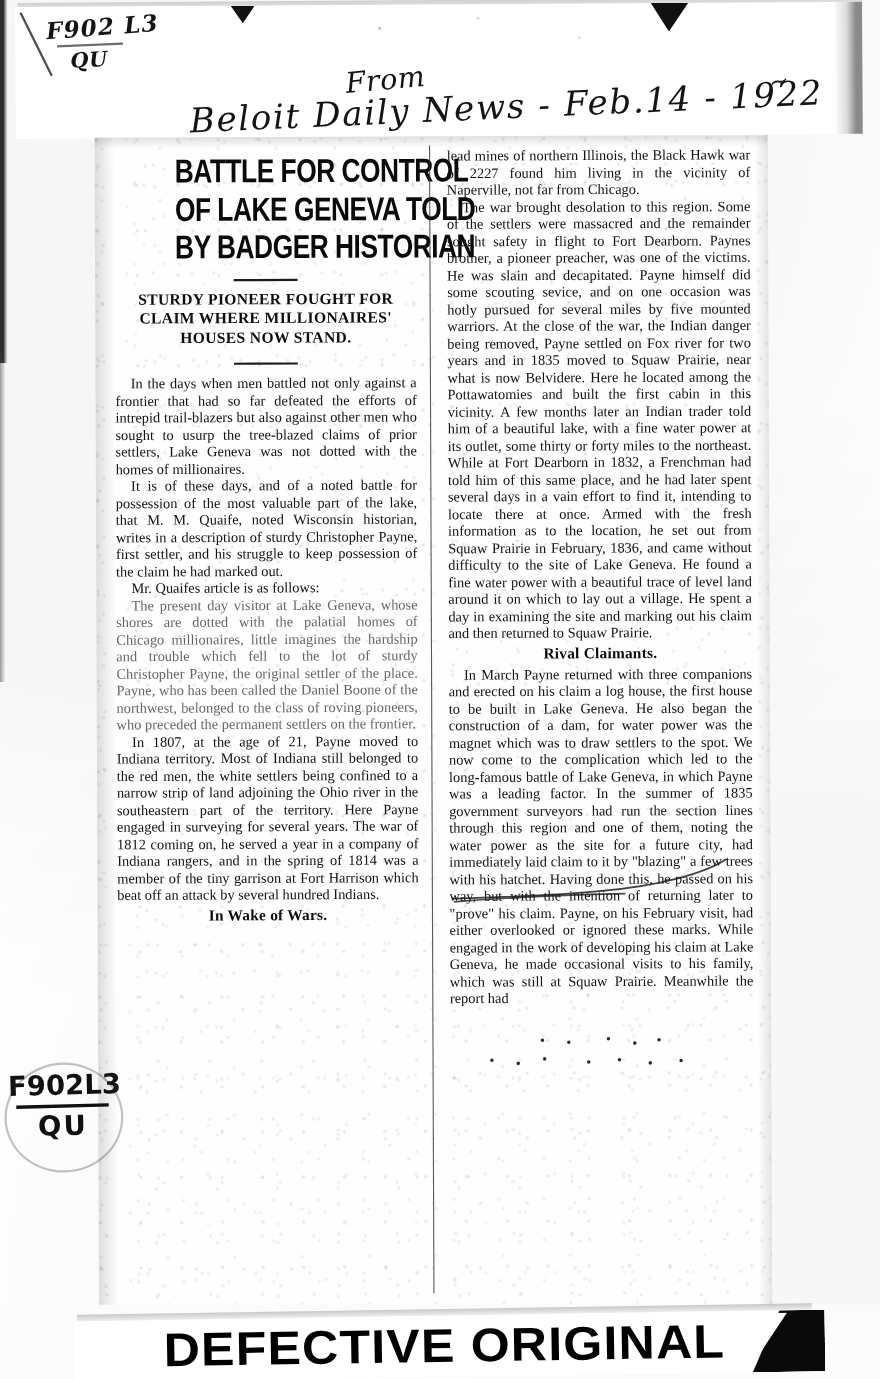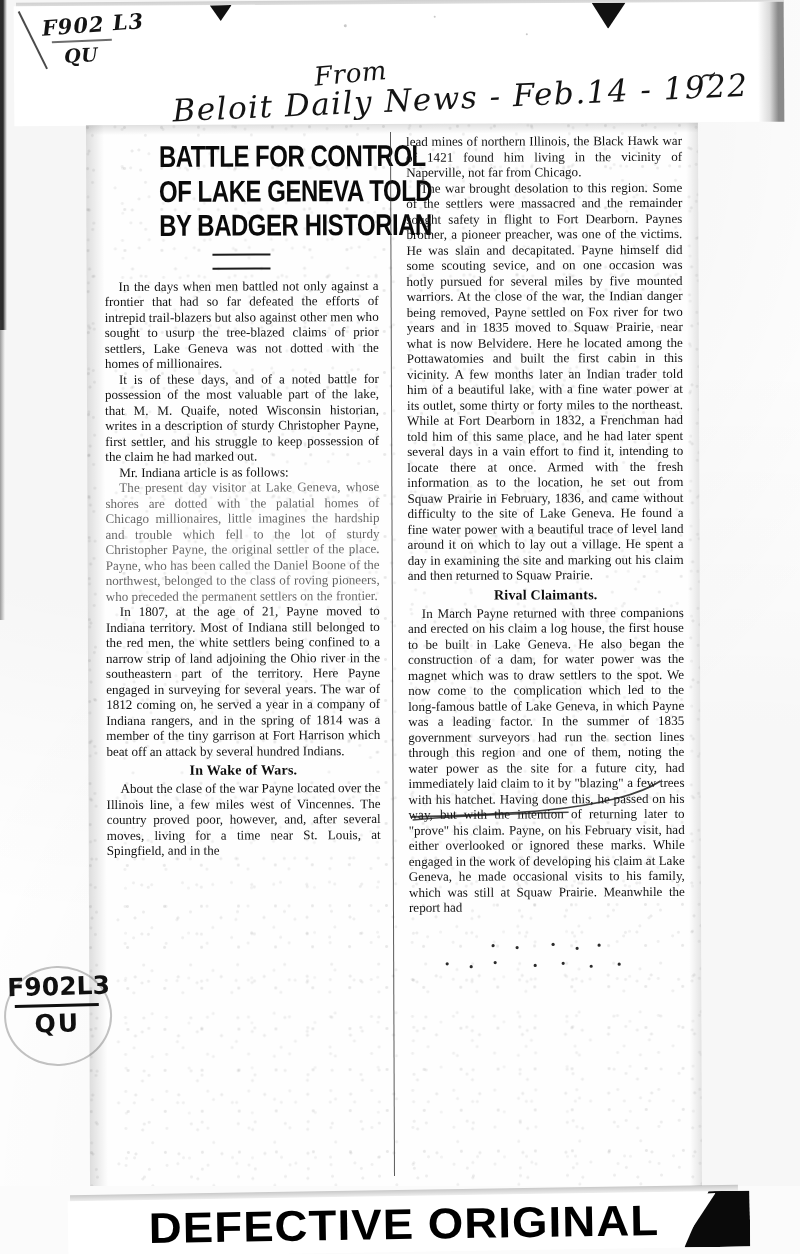--- a/index.html
+++ b/index.html
@@ -387,43 +387,45 @@
       <div class="col col-left">
 
         <div class="headline">
           <div>BATTLE FOR CONTROL</div>
           <div>OF LAKE GENEVA TOLD</div>
           <div>BY BADGER HISTORIAN</div>
         </div>
 
         <div class="rule-short"></div>
 
+        <div class="subhead">
+          <div>STURDY PIONEER FOUGHT FOR</div>
+          <div>CLAIM WHERE MILLIONAIRES'</div>
+          <div>HOUSES NOW STAND.</div>
+        </div>
 
         <div class="rule-short"></div>
 
         <div class="body-text">
           <p>In the days when men battled not only against a frontier that had so far defeated the efforts of intrepid trail-blazers but also against other men who sought to usurp the tree-blazed claims of prior settlers, Lake Geneva was not dotted with the homes of millionaires.</p>
           <p>It is of these days, and of a noted battle for possession of the most valuable part of the lake, that M. M. Quaife, noted Wisconsin historian, writes in a description of sturdy Christopher Payne, first settler, and his struggle to keep possession of the claim he had marked out.</p>
-          <p>Mr. Indiana article is as follows:</p>
+          <p>Mr. Quaifes article is as follows:</p>
           <p class="faded2">The present day visitor at Lake Geneva, whose shores are dotted with the palatial homes of Chicago millionaires, little imagines the hardship and trouble which fell to the lot of sturdy Christopher Payne, the original settler of the place. Payne, who has been called the Daniel Boone of the northwest, belonged to the class of roving pioneers, who preceded the permanent settlers on the frontier.</p>
           <p>In 1807, at the age of 21, Payne moved to Indiana territory. Most of Indiana still belonged to the red men, the white settlers being confined to a narrow strip of land adjoining the Ohio river in the southeastern part of the territory. Here Payne engaged in surveying for several years. The war of 1812 coming on, he served a year in a company of Indiana rangers, and in the spring of 1814 was a member of the tiny garrison at Fort Harrison which beat off an attack by several hundred Indians.</p>
         </div>
 
         <div class="sec-head">In Wake of Wars.</div>
 
-        <div class="body-text">
-          <p>About the clase of the war Payne located over the Illinois line, a few miles west of Vincennes. The country proved poor, however, and, after several moves, living for a time near St. Louis, at Spingfield, and in the</p>
-        </div>
       </div>
 
       <div class="col col-rule"></div>
 
       <div class="col col-right">
         <div class="body-text">
-          <p class="noindent">lead mines of northern Illinois, the Black Hawk war of 1421 found him living in the vicinity of Naperville, not far from Chicago.</p>
+          <p class="noindent">lead mines of northern Illinois, the Black Hawk war of 2227 found him living in the vicinity of Naperville, not far from Chicago.</p>
           <p>The war brought desolation to this region. Some of the settlers were massacred and the remainder sought safety in flight to Fort Dearborn. Paynes brother, a pioneer preacher, was one of the victims. He was slain and decapitated. Payne himself did some scouting sevice, and on one occasion was hotly pursued for several miles by five mounted warriors. At the close of the war, the Indian danger being removed, Payne settled on Fox river for two years and in 1835 moved to Squaw Prairie, near what is now Belvidere. Here he located among the Pottawatomies and built the first cabin in this vicinity. A few months later an Indian trader told him of a beautiful lake, with a fine water power at its outlet, some thirty or forty miles to the northeast. While at Fort Dearborn in 1832, a Frenchman had told him of this same place, and he had later spent several days in a vain effort to find it, intending to locate there at once. Armed with the fresh information as to the location, he set out from Squaw Prairie in February, 1836, and came without difficulty to the site of Lake Geneva. He found a fine water power with a beautiful trace of level land around it on which to lay out a village. He spent a day in examining the site and marking out his claim and then returned to Squaw Prairie.</p>
         </div>
 
         <div class="sec-head">Rival Claimants.</div>
 
         <div class="body-text">
           <p>In March Payne returned with three companions and erected on his claim a log house, the first house to be built in Lake Geneva. He also began the construction of a dam, for water power was the magnet which was to draw settlers to the spot. We now come to the complication which led to the long-famous battle of Lake Geneva, in which Payne was a leading factor. In the summer of 1835 government surveyors had run the section lines through this region and one of them, noting the water power as the site for a future city, had immediately laid claim to it by "blazing" a few trees with his hatchet. Having done this, he passed on his way, but with the intention of returning later to "prove" his claim. Payne, on his February visit, had either overlooked or ignored these marks. While engaged in the work of developing his claim at Lake Geneva, he made occasional visits to his family, which was still at Squaw Prairie. Meanwhile the report had</p>
         </div>
 
         <svg class="pen-mark" style="left:-6px; top:650px;" width="300" height="50" viewBox="0 0 300 50">

